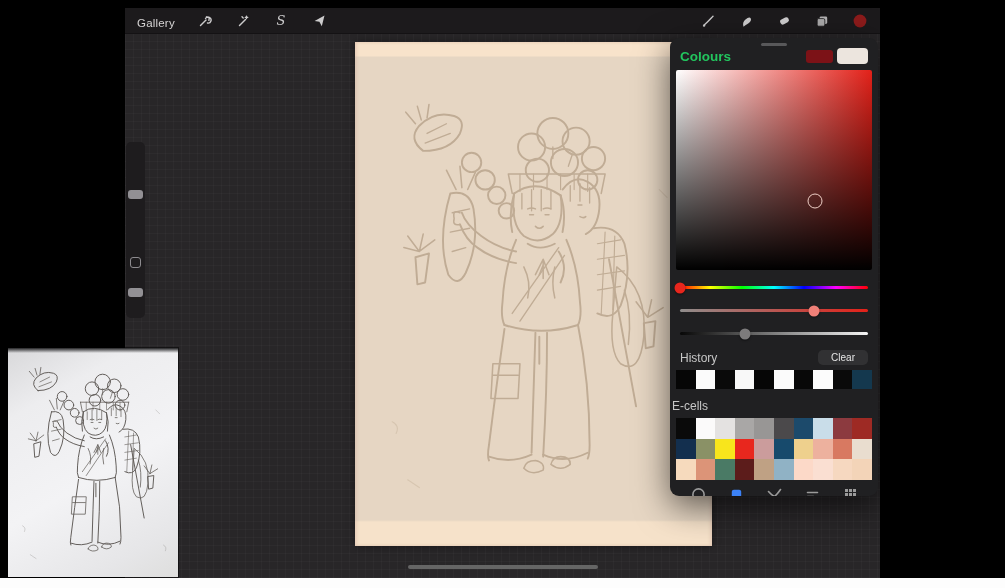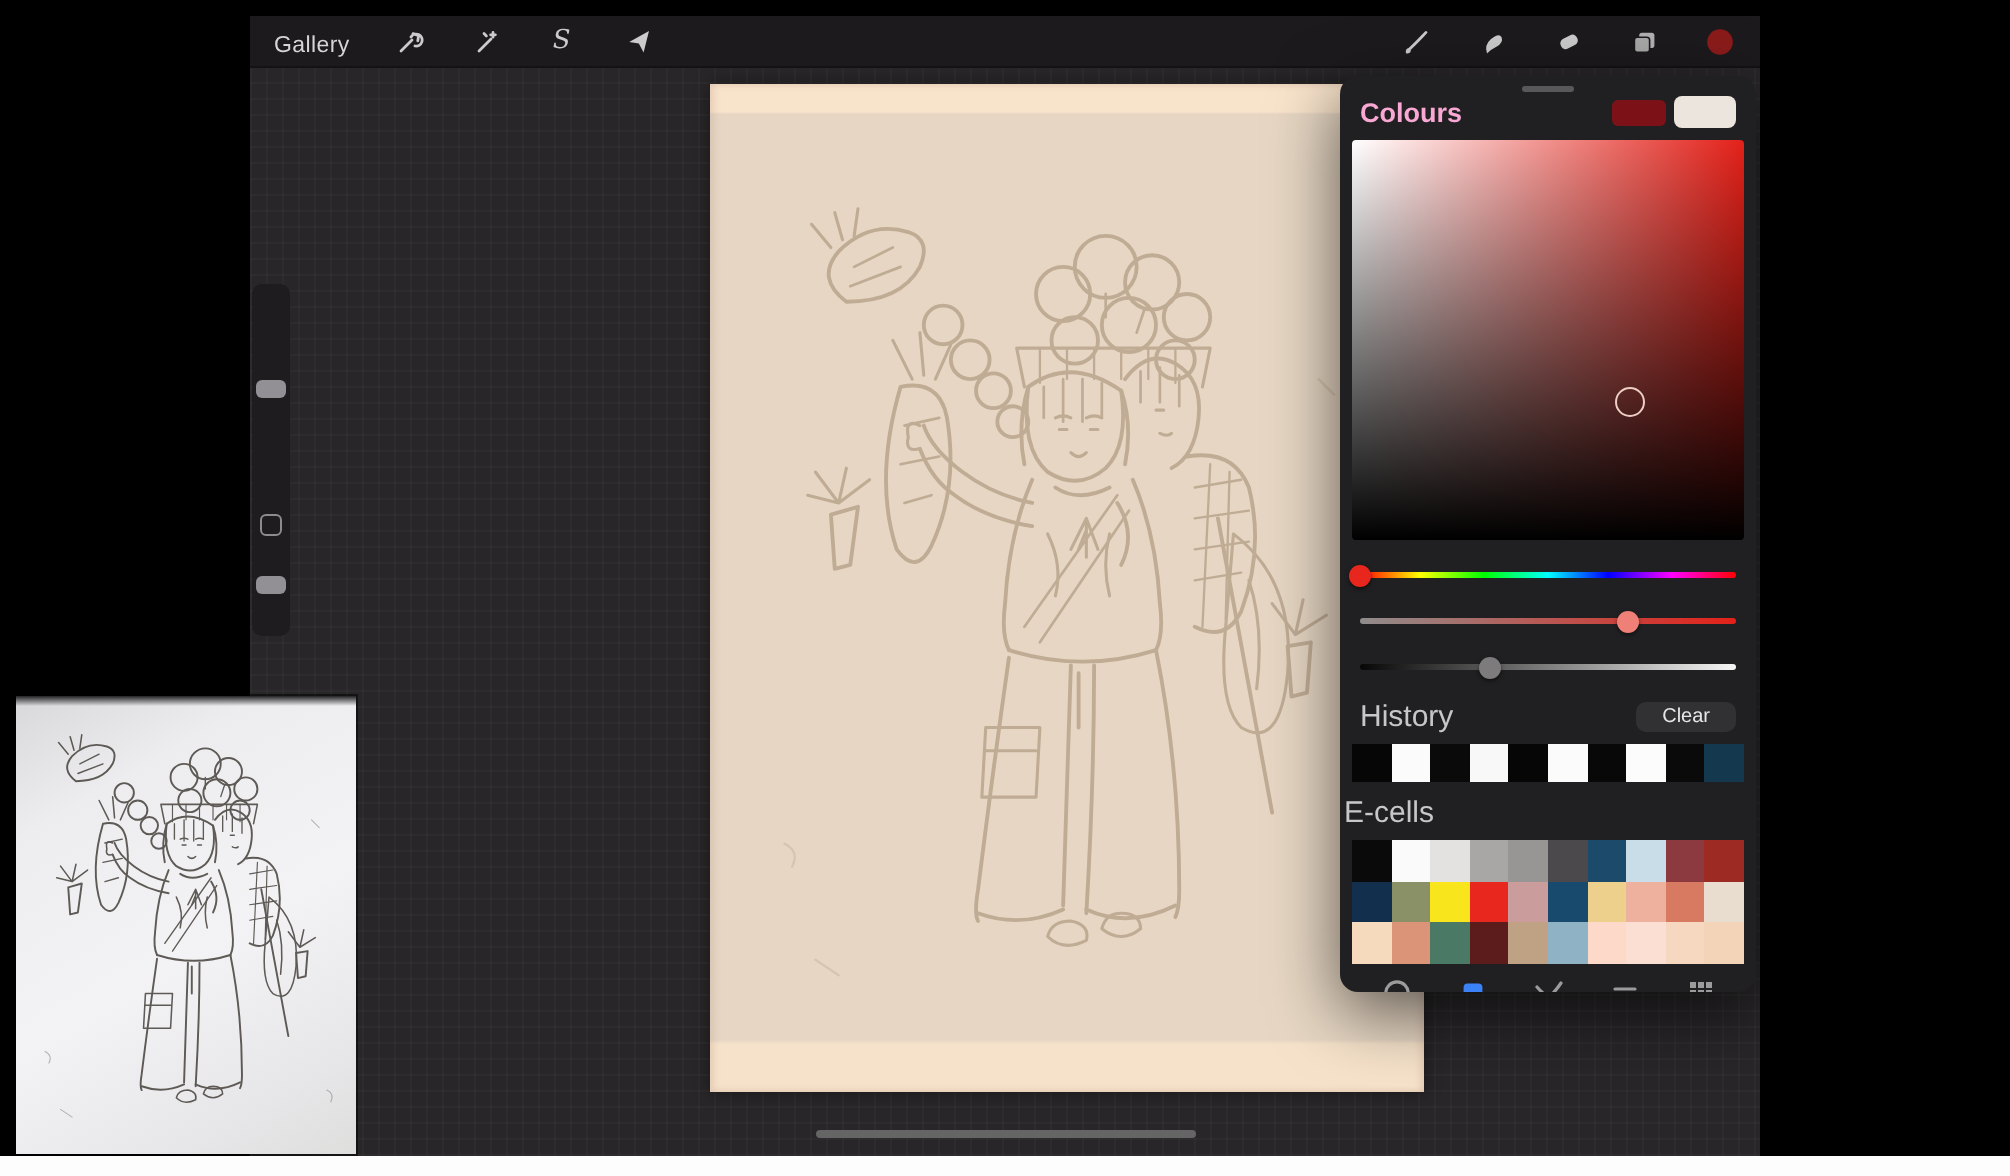--- a/index.html
+++ b/index.html
@@ -64,42 +64,42 @@
                    background:linear-gradient(to bottom,#232325,rgba(35,35,37,0)); }
   .photo .sketch-svg { position:absolute; left:0; top:4px; width:170px; height:222px;
                        color:#4f4a45; opacity:.9; }
 
   
   .colours { position:absolute; left:545px; top:30px; width:208px; height:458px;
              background:#202022; border-radius:9px; z-index:8;
              box-shadow:0 10px 34px rgba(0,0,0,.6); overflow:hidden; }
   .cp-handle { width:26px; height:3px; border-radius:2px; background:#58585a; margin:5px auto 1px; }
   .cp-header { display:flex; align-items:center; justify-content:space-between; padding:1px 10px 6px; }
-  .cp-title { color:#f9a8d4; font-weight:bold; font-size:13.5px; }
+  .cp-title { color:#22c55e; font-weight:bold; font-size:13.5px; }
   .cp-cur-pair { display:flex; align-items:center; gap:4px; }
   .cp-cur  { width:27px; height:13px; border-radius:3px; }
   .cp-sec  { width:31px; height:16px; border-radius:4px; }
 
   .cp-square { position:relative; margin:0 6px; height:200px; border-radius:2px;
                background: linear-gradient(to top, #000 0%, rgba(0,0,0,0) 100%),
                            linear-gradient(to right, #ffffff 0%, #e32119 100%); }
   .cp-cursor { position:absolute; width:15px; height:15px; border:1.6px solid rgba(246,215,205,.95);
                border-radius:50%; transform:translate(-50%,-50%); }
 
   .cp-sliders { padding:6px 8px 0; }
   .cp-slider { position:relative; height:23px; }
   .cp-track { position:absolute; left:2px; right:2px; top:10px; height:3px; border-radius:2px; }
   .track-hue { background:linear-gradient(to right,#f00 0%,#ff0 16%,#0f0 33%,#0ff 50%,#00f 66%,#f0f 83%,#f00 100%); }
   .track-sat { background:linear-gradient(to right,#8f8d8c,#e32119); }
   .track-bri { background:linear-gradient(to right,#070707,#f6f6f6); }
   .cp-knob { position:absolute; top:11.5px; width:11px; height:11px; border-radius:50%;
              transform:translate(-50%,-50%); box-shadow:0 1px 2px rgba(0,0,0,.5); }
 
   .cp-hist-row { display:flex; align-items:center; justify-content:space-between; padding:5px 10px 3px; }
-  .cp-label { color:#c7c7c7; font-size:15px; }
+  .cp-label { color:#c7c7c7; font-size:12px; }
   .cp-clear { background:#313133; border:none; color:#e6e6e6; font-size:10px;
               padding:2px 13px; border-radius:5px; font-family:inherit; }
   .cp-hist-swatches { display:grid; grid-template-columns:repeat(10,1fr); margin:2px 6px 0; height:19px; }
   .cp-palette-name { padding:7px 2px 4px; }
   .cp-palette-grid { display:grid; grid-template-columns:repeat(10,1fr);
                      grid-auto-rows:20.5px; margin:0 6px; }
   .swatch { width:100%; height:100%; }
 
   .cp-tabs { display:flex; justify-content:space-between; padding:7px 10px 0; }
   .cp-tab { display:flex; flex-direction:column; align-items:center; gap:3px; width:36px; }

